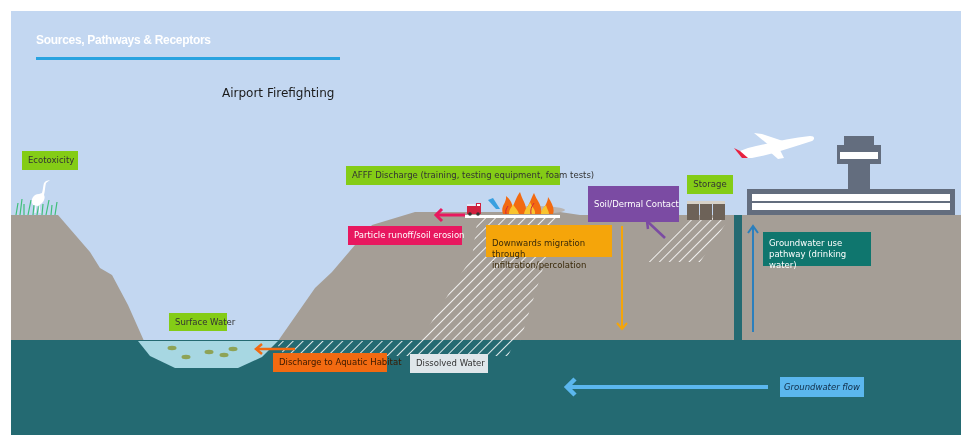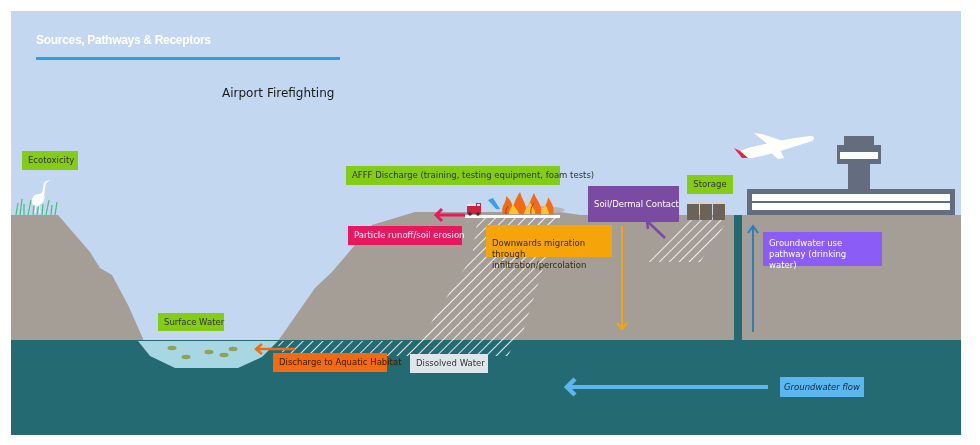--- a/index.html
+++ b/index.html
@@ -149,21 +149,21 @@
 <div class="lbl white" style="left:346px;top:166px;width:214px;height:19px;">AFFF Discharge (training, testing equipment, foam tests)</div>
 
 <div class="lbl" style="left:348px;top:226px;width:114px;height:19px;background:#e8185f;color:#ffffff;">Particle runoff/soil erosion</div>
 
 <div class="lbl wrap" style="left:486px;top:225px;width:126px;height:32px;background:#f5a50a;color:#3a2a0a;">Downwards migration through infiltration/percolation</div>
 
 <div class="lbl" style="left:588px;top:186px;width:91px;height:36px;background:#7b4ba3;color:#ffffff;">Soil/Dermal Contact</div>
 
 <div class="lbl white" style="left:687px;top:175px;width:46px;height:19px;justify-content:center;">Storage</div>
 
-<div class="lbl wrap" style="left:763px;top:232px;width:119px;height:34px;background:#8b5cf6;color:#ffffff;padding-top:6px;">Groundwater use pathway (drinking water)</div>
+<div class="lbl wrap" style="left:763px;top:232px;width:108px;height:34px;background:#0f766e;color:#ffffff;padding-top:6px;">Groundwater use pathway (drinking water)</div>
 
-<div class="lbl white" style="left:158px;top:313px;width:66px;height:18px;">Surface Water</div>
+<div class="lbl white" style="left:169px;top:313px;width:58px;height:18px;">Surface Water</div>
 
 <div class="lbl" style="left:273px;top:353px;width:114px;height:19px;background:#f26a11;color:#3a1a00;">Discharge to Aquatic Habitat</div>
 
 <div class="lbl white" style="left:410px;top:354px;width:78px;height:19px;background:#dfe6ea;">Dissolved Water</div>
 
 <div class="lbl" style="left:780px;top:377px;width:84px;height:20px;background:#5bb7ee;color:#0f2b45;justify-content:center;font-style:italic;">Groundwater flow</div>
 
 </body></html>

